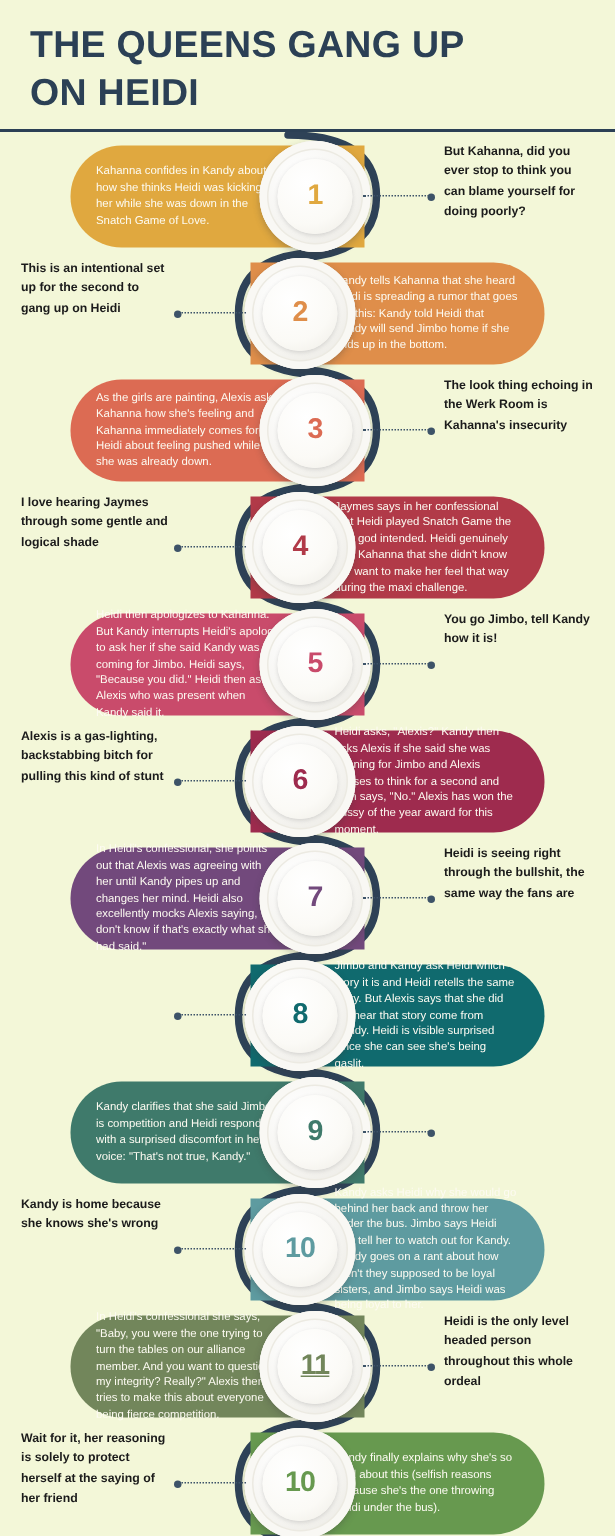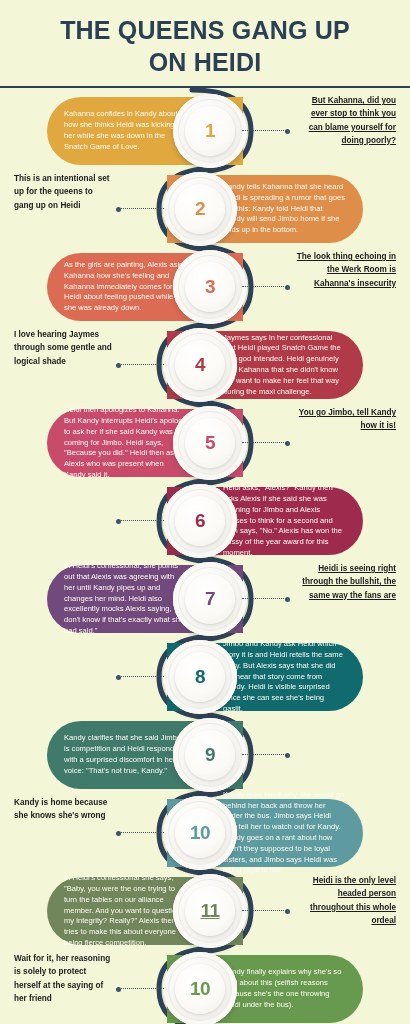--- a/index.html
+++ b/index.html
@@ -9,21 +9,21 @@
     height: 1024px;
     background: #f3f7d8;
     font-family: "Liberation Sans", sans-serif;
     overflow: hidden;
     position: relative;
   }
 
   
   .header {
     padding: 14px 20px 0 20px;
-    text-align: center;
+    text-align: left;
   }
   .header h1 {
     color: #2b4055;
     font-size: 25px;
     font-weight: bold;
     letter-spacing: 0.2px;
     line-height: 1.28;
     text-transform: uppercase;
   }
   .rule {
@@ -116,21 +116,21 @@
   
   .note {
     position: absolute;
     top: 0;
     width: 100px;
     color: #1b1b1b;
     font-size: 8.2px;
     line-height: 1.62;
     font-weight: bold;
   }
-  .row.left .note { right: 14px; text-align: right; text-decoration: underline; }
+  .row.left .note { right: 14px; text-align: left; }
   .row.right .note { left: 14px;  text-align: left; }
 
   
   .conn {
     position: absolute;
     top: 36px;
     height: 1px;
     border-top: 1px dotted #3d5368;
   }
   .conn .dot {
@@ -172,21 +172,21 @@
         <div class="note">But Kahanna, did you ever stop to think you can blame yourself for doing poorly?</div>
       </div>
       <div class="row right" style="top: 84px;">
         <div class="pill" style="background: rgb(223, 142, 74);">Kandy tells Kahanna that she heard Heidi is spreading a rumor that goes like this: Kandy told Heidi that Kandy will send Jimbo home if she ends up in the bottom.</div>
         <div class="medallion">
           <span class="num" style="color: rgb(223, 142, 74);">2</span>
         </div>
         <div class="conn">
           <span class="dot"></span>
         </div>
-        <div class="note">This is an intentional set up for the queens to gang up on Heidi</div>
+        <div class="note">This is an intentional set up for the second to gang up on Heidi</div>
       </div>
       <div class="row left" style="top: 162px;">
         <div class="pill" style="background: rgb(220, 107, 83);">As the girls are painting, Alexis asks Kahanna how she's feeling and Kahanna immediately comes for Heidi about feeling pushed while she was already down.</div>
         <div class="medallion">
           <span class="num" style="color: rgb(220, 107, 83);">3</span>
         </div>
         <div class="conn">
           <span class="dot"></span>
         </div>
         <div class="note">The look thing echoing in the Werk Room is Kahanna's insecurity</div>
@@ -212,20 +212,21 @@
         <div class="note">You go Jimbo, tell Kandy how it is!</div>
       </div>
       <div class="row right" style="top: 396px;">
         <div class="pill" style="background: rgb(158, 43, 78);">Heidi asks, "Alexis?" Kandy then asks Alexis if she said she was gunning for Jimbo and Alexis pauses to think for a second and then says, "No." Alexis has won the pussy of the year award for this moment.</div>
         <div class="medallion">
           <span class="num" style="color: rgb(158, 43, 78);">6</span>
         </div>
         <div class="conn">
           <span class="dot"></span>
         </div>
+        <div class="note">Alexis is a gas-lighting, backstabbing bitch for pulling this kind of stunt</div>
       </div>
       <div class="row left" style="top: 474px;">
         <div class="pill" style="background: rgb(114, 73, 124);">In Heidi's confessional, she points out that Alexis was agreeing with her until Kandy pipes up and changes her mind. Heidi also excellently mocks Alexis saying, "I don't know if that's exactly what she had said."</div>
         <div class="medallion">
           <span class="num" style="color: rgb(114, 73, 124);">7</span>
         </div>
         <div class="conn">
           <span class="dot"></span>
         </div>
         <div class="note">Heidi is seeing right through the bullshit, the same way the fans are</div>

